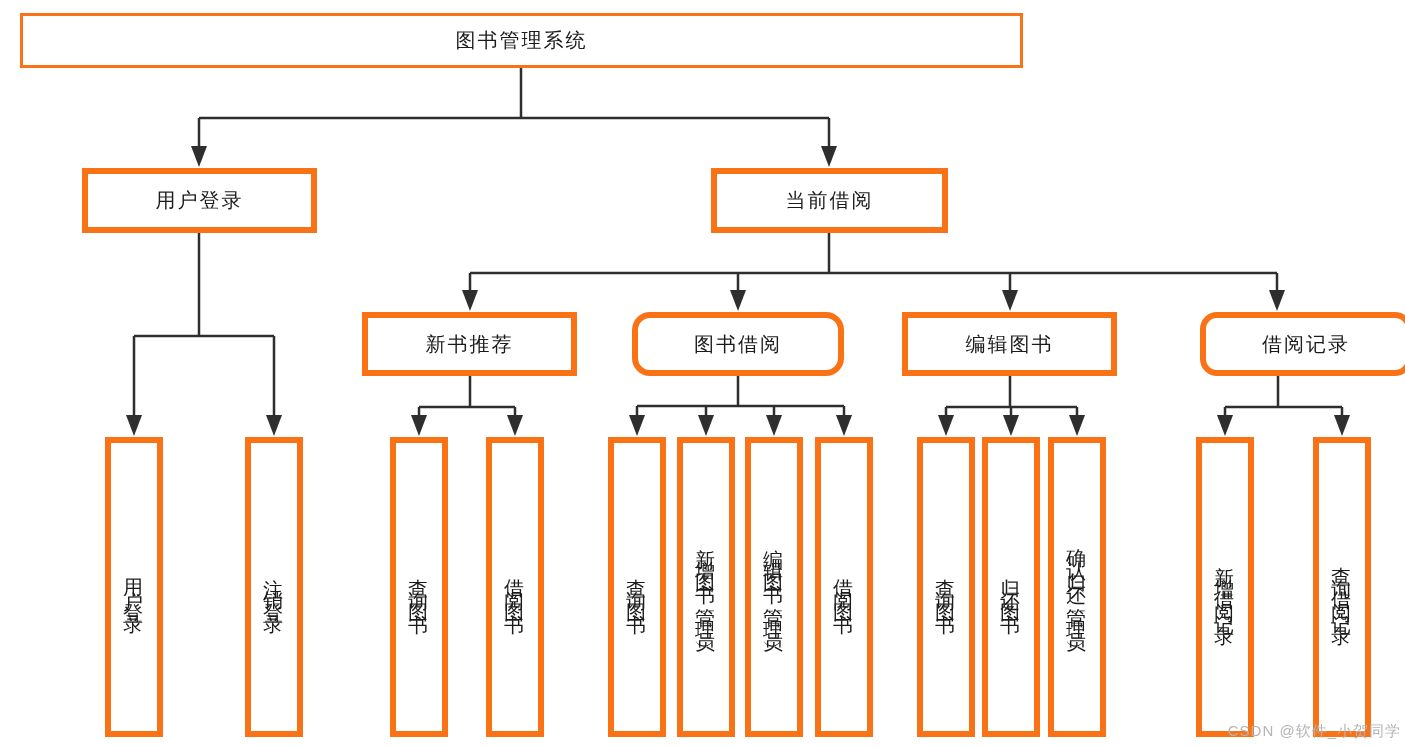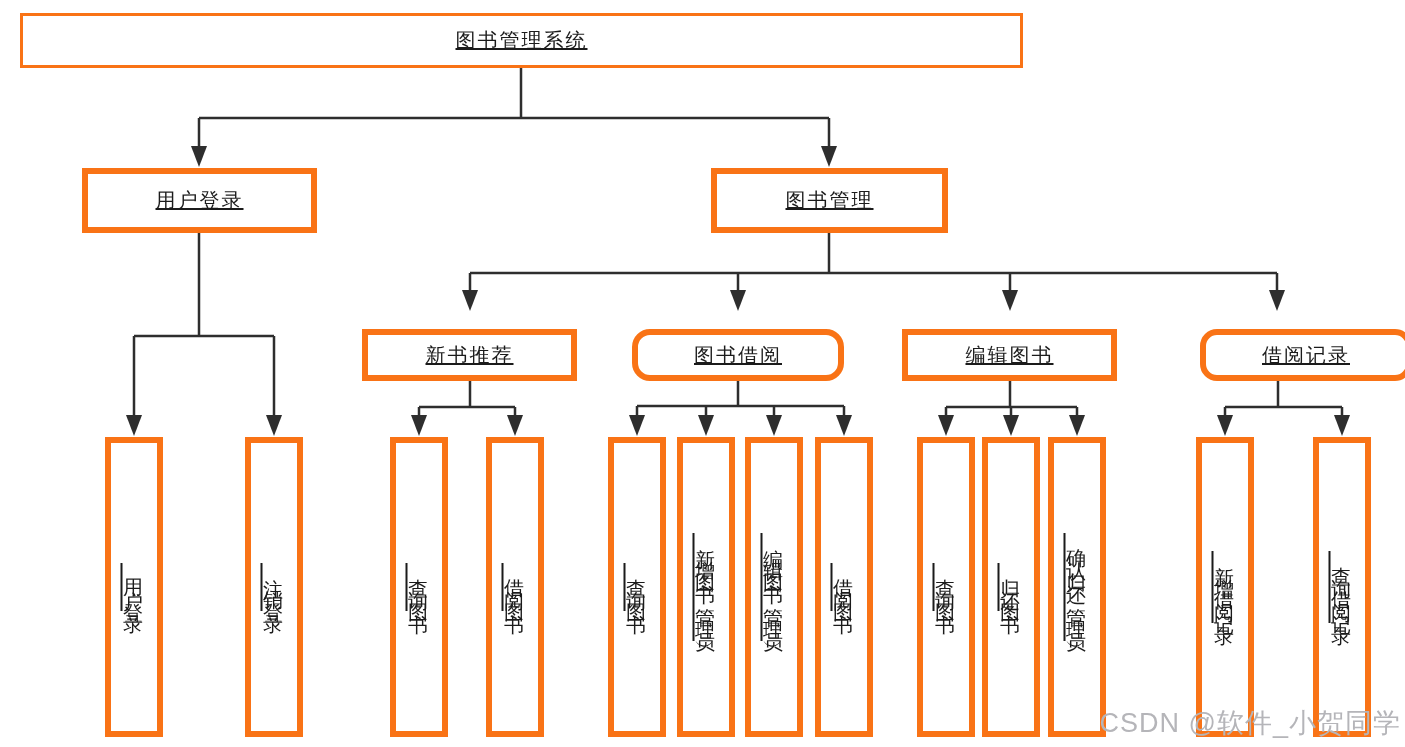--- a/index.html
+++ b/index.html
@@ -5,33 +5,33 @@
   html,body{margin:0;padding:0;background:#ffffff;}
   .stage{
     position:relative;width:1405px;height:747px;background:#ffffff;
     font-family:"Liberation Sans",sans-serif;overflow:hidden;
   }
   .wires{position:absolute;left:0;top:0;z-index:1;}
   .node{
     position:absolute;box-sizing:border-box;background:#ffffff;
     border:6px solid #f97316;color:#1b1b1b;
     display:flex;align-items:center;justify-content:center;
-    font-size:20px;letter-spacing:2px;z-index:2;white-space:nowrap;text-decoration:underline;
+    font-size:20px;letter-spacing:2px;z-index:2;white-space:nowrap;
   }
   .root{border-width:3px;}
   .leaf{
     writing-mode:vertical-rl;text-orientation:mixed;
     letter-spacing:12px;font-size:20px;
     width:58px;height:300px;top:437px;
   }
   .lvl2{top:168px;height:65px;}
-  .lvl3{top:312px;height:52px;margin-top:17px;}
+  .lvl3{top:312px;height:64px;}
   .watermark{
     position:absolute;right:4px;bottom:6px;z-index:5;
-    color:#b5b5b9;font-size:27px;letter-spacing:1px;
+    color:#b5b5b9;font-size:15px;letter-spacing:1px;
   }
 </style>
 </head>
 <body>
 
 <div class="stage">
 
   <svg class="wires" width="1405" height="747" viewBox="0 0 1405 747">
     <path fill="none" stroke="#2e2e2e" stroke-width="2.5" d="M521 68 V118 M199 118 H829 M199 118 V152 M829 118 V152
          M199 233 V336 M134 336 H274 M134 336 V421 M274 336 V421
@@ -60,21 +60,21 @@
       <polygon points="1003,415 1019,415 1011,436"></polygon>
       <polygon points="1069,415 1085,415 1077,436"></polygon>
       <polygon points="1217,415 1233,415 1225,436"></polygon>
       <polygon points="1334,415 1350,415 1342,436"></polygon>
     </g>
   </svg>
 
   <div class="node root" style="left:20px;top:13px;width:1003px;height:55px;">图书管理系统</div>
 
   <div class="node lvl2" style="left:82px;width:235px;">用户登录</div>
-  <div class="node lvl2" style="left:711px;width:237px;">图书管理</div>
+  <div class="node lvl2" style="left:711px;width:237px;">当前借阅</div>
 
   <div class="node lvl3" style="left:362px;width:215px;">新书推荐</div>
   <div class="node lvl3" style="left:632px;width:212px;border-radius:18px;">图书借阅</div>
   <div class="node lvl3" style="left:902px;width:215px;">编辑图书</div>
   <div class="node lvl3" style="left:1200px;width:212px;border-radius:17px;">借阅记录</div>
 
   <div class="node leaf" style="left:105px;">用户登录</div>
   <div class="node leaf" style="left:245px;">注销登录</div>
 
   <div class="node leaf" style="left:390px;">查询图书</div>

